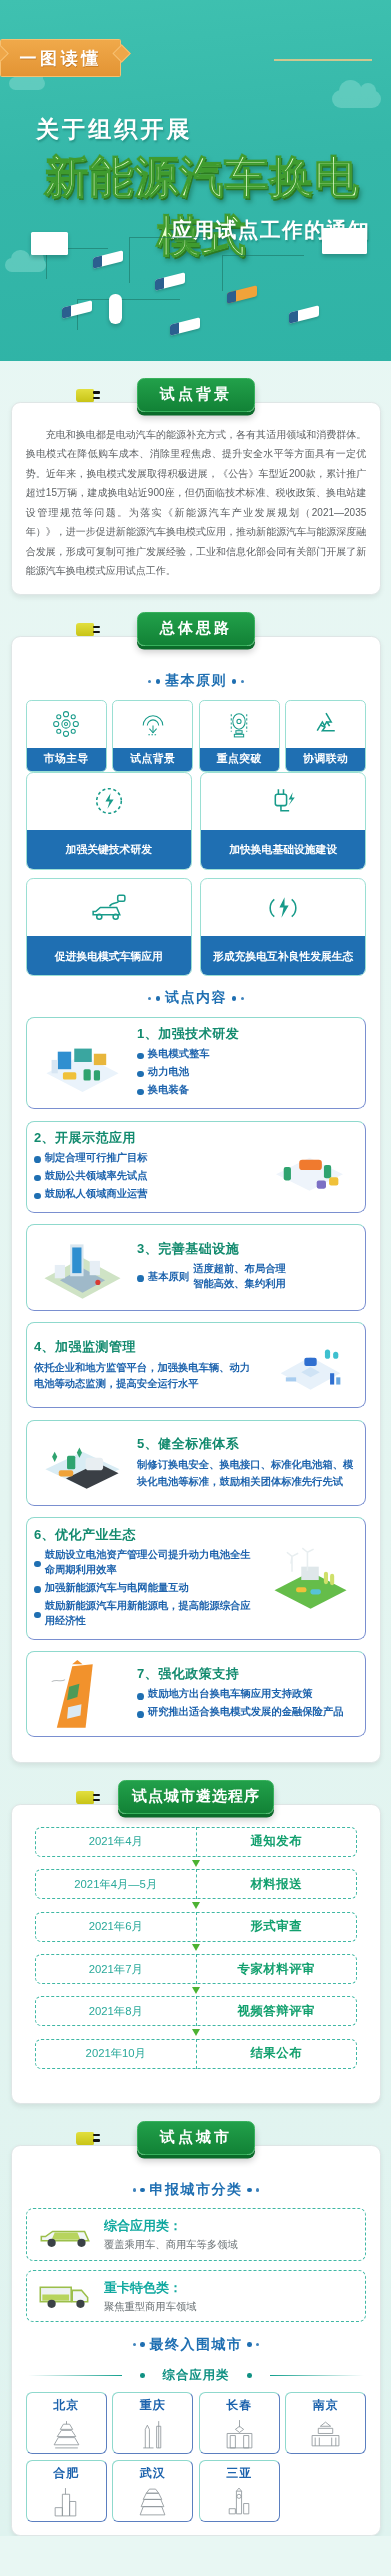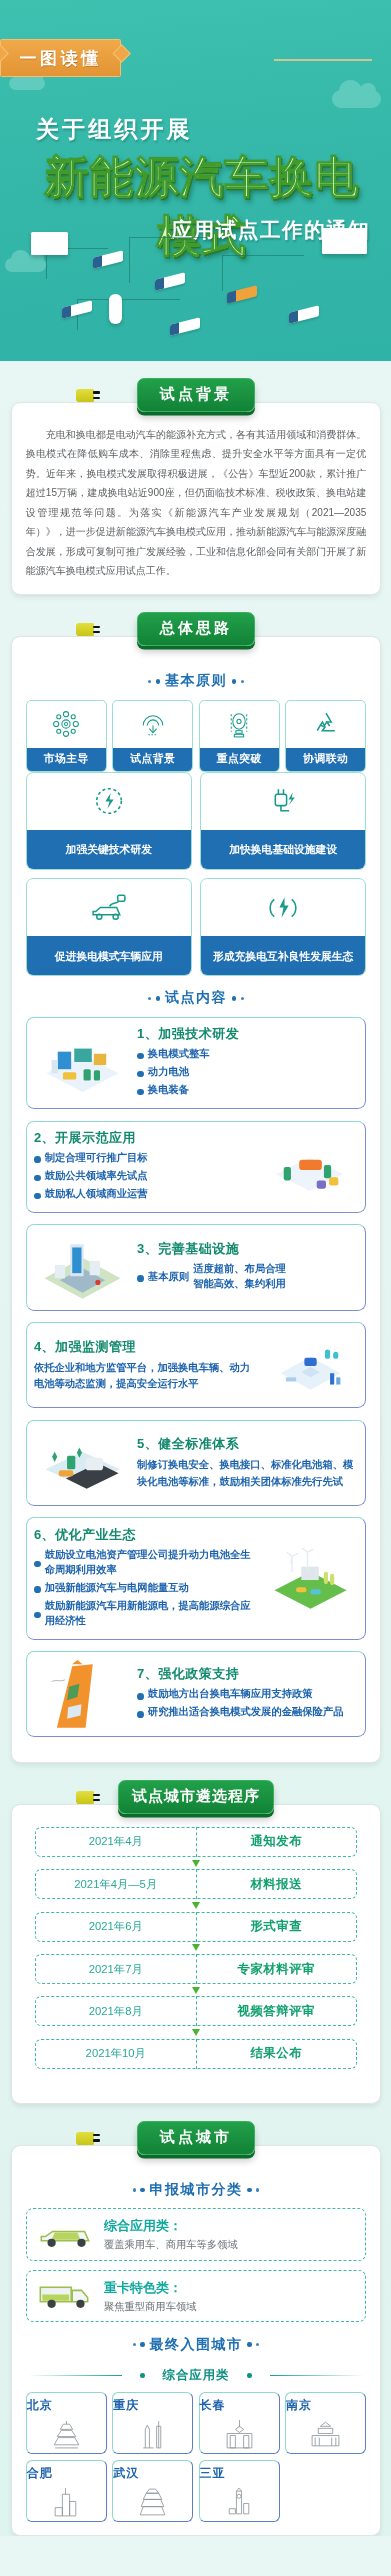--- a/index.html
+++ b/index.html
@@ -103,21 +103,21 @@
   .catbox .t1{color:#12a9a0;font-size:13px;font-weight:bold;margin-bottom:3.1px;}
   .catbox .t2{color:#6b7275;font-size:10.3px;}
 
   .divlab{display:flex;align-items:center;gap:18px;margin:13.4px 2.1px 8.2px;}
   .divlab .ln{flex:1;height:1px;background:linear-gradient(90deg,rgba(20,150,130,0),#13a08e);}
   .divlab .ln.r{background:linear-gradient(90deg,#13a08e,rgba(20,150,130,0));}
   .divlab .t{color:#119183;font-size:12.4px;font-weight:bold;letter-spacing:1px;}
   .divlab .d{width:4.6px;height:4.6px;border-radius:50%;background:#119183;}
 
   .citygrid{display:grid;grid-template-columns:repeat(4,1fr);gap:5.2px;}
-  .city{border:0.8px solid #8fd9cd;border-right-color:#5b7fc0;border-bottom-color:#5b7fc0;border-radius:6.2px;height:62px;padding-top:4.1px;text-align:left;background:#fff;}
+  .city{border:0.8px solid #8fd9cd;border-right-color:#5b7fc0;border-bottom-color:#5b7fc0;border-radius:6.2px;height:62px;padding-top:4.1px;text-align:center;background:#fff;}
   .city .nm{color:#1d63ad;font-size:12px;font-weight:bold;letter-spacing:1px;}
   .city .lm{height:37px;display:flex;align-items:flex-end;justify-content:center;}
 </style>
 </head>
 <body>
 
 <div class="page">
 
   <div class="hero">
     <div class="grid"></div>

